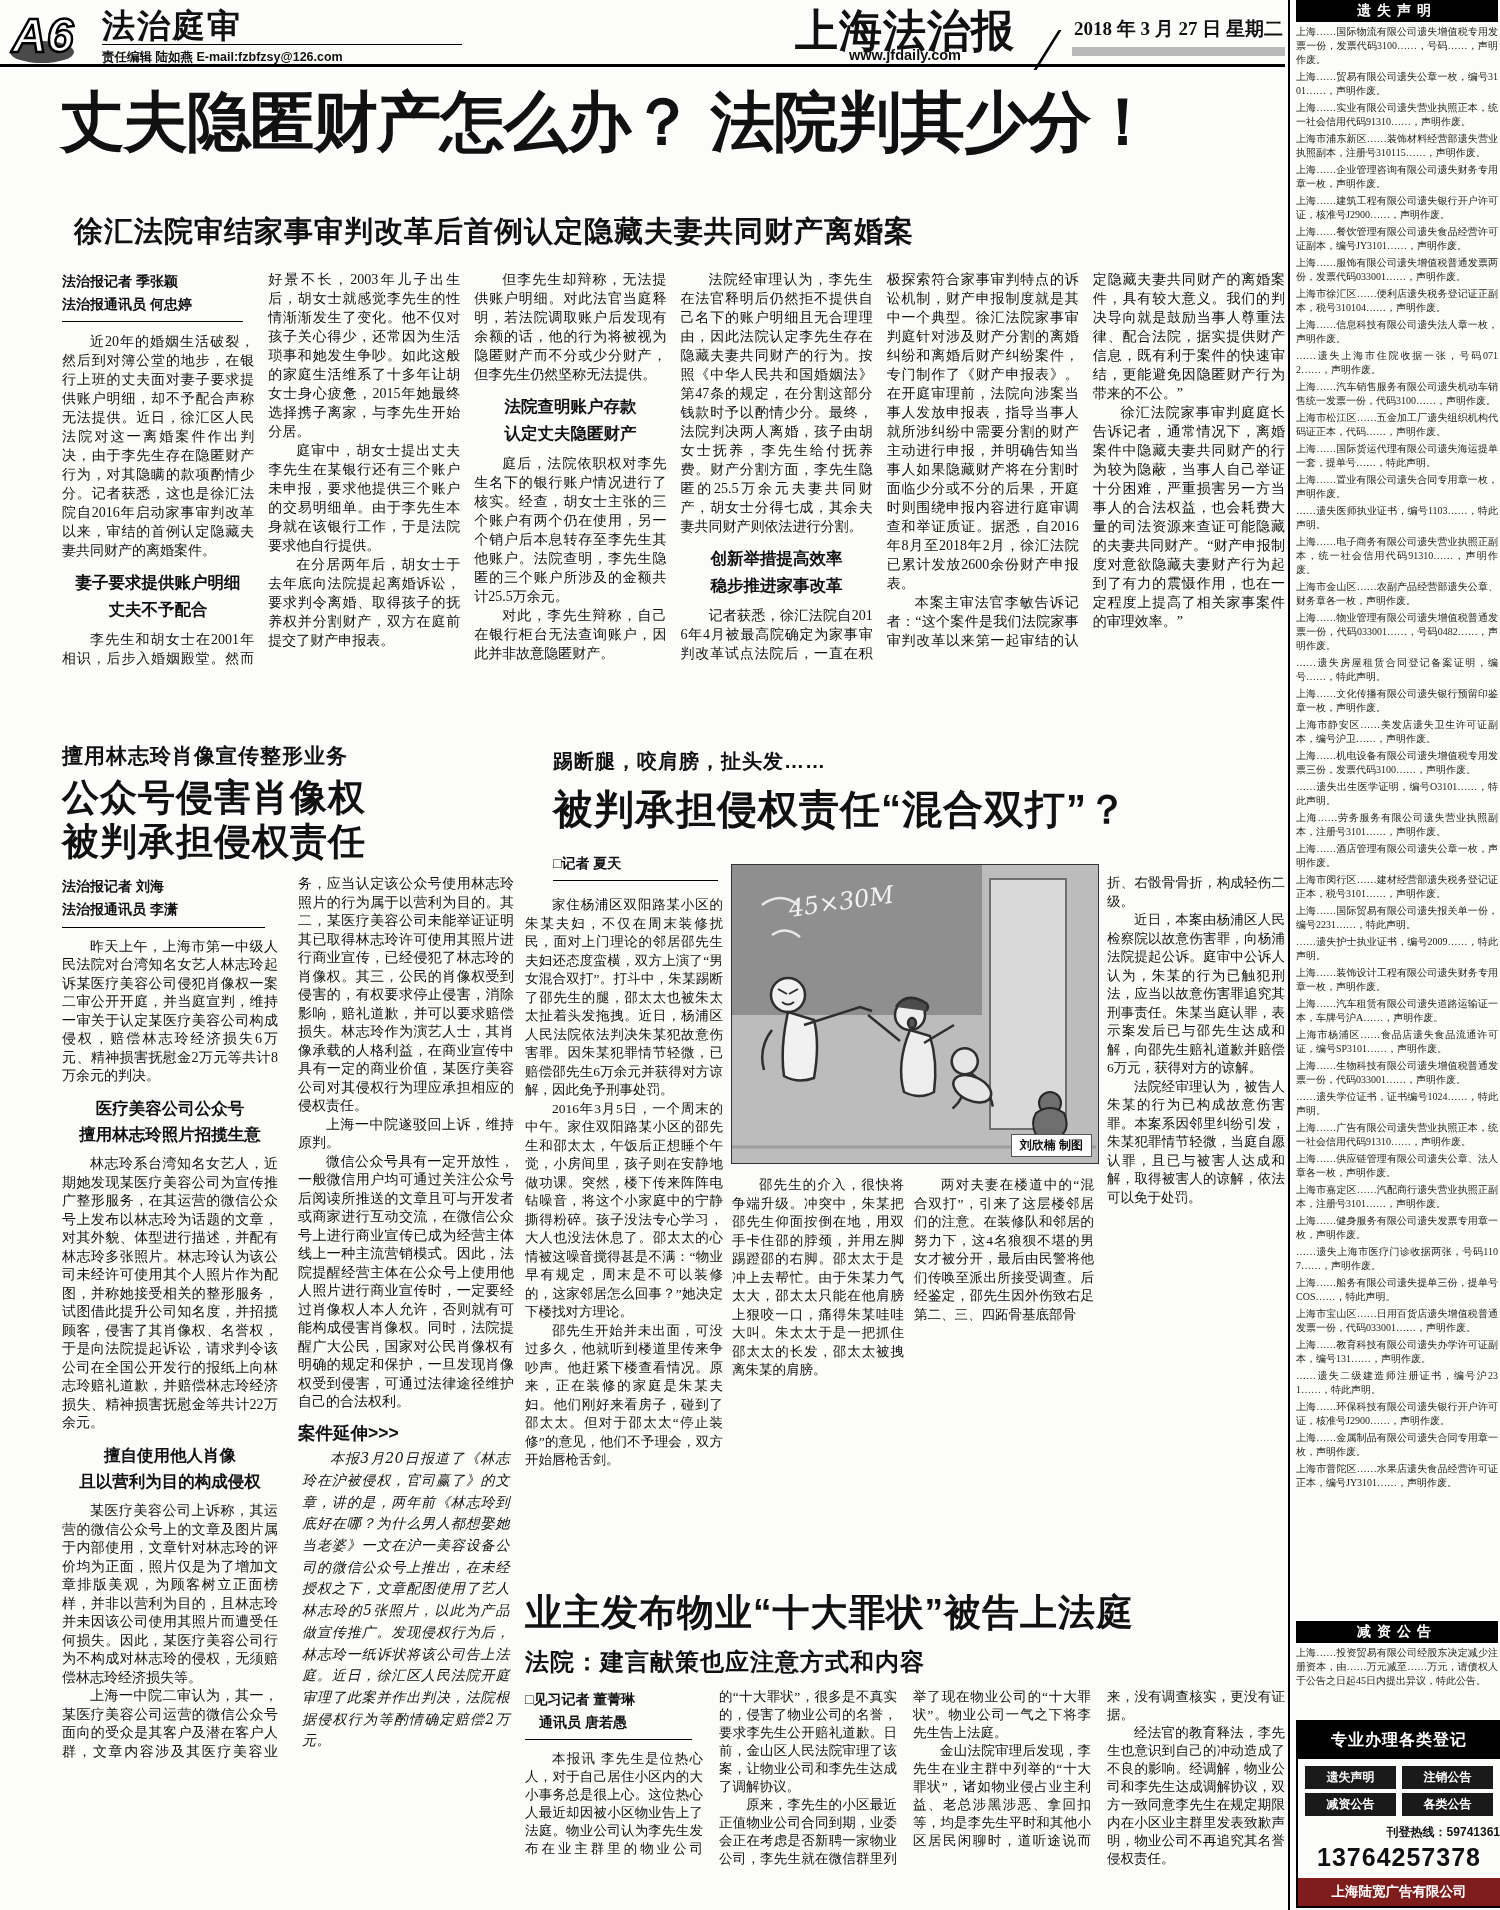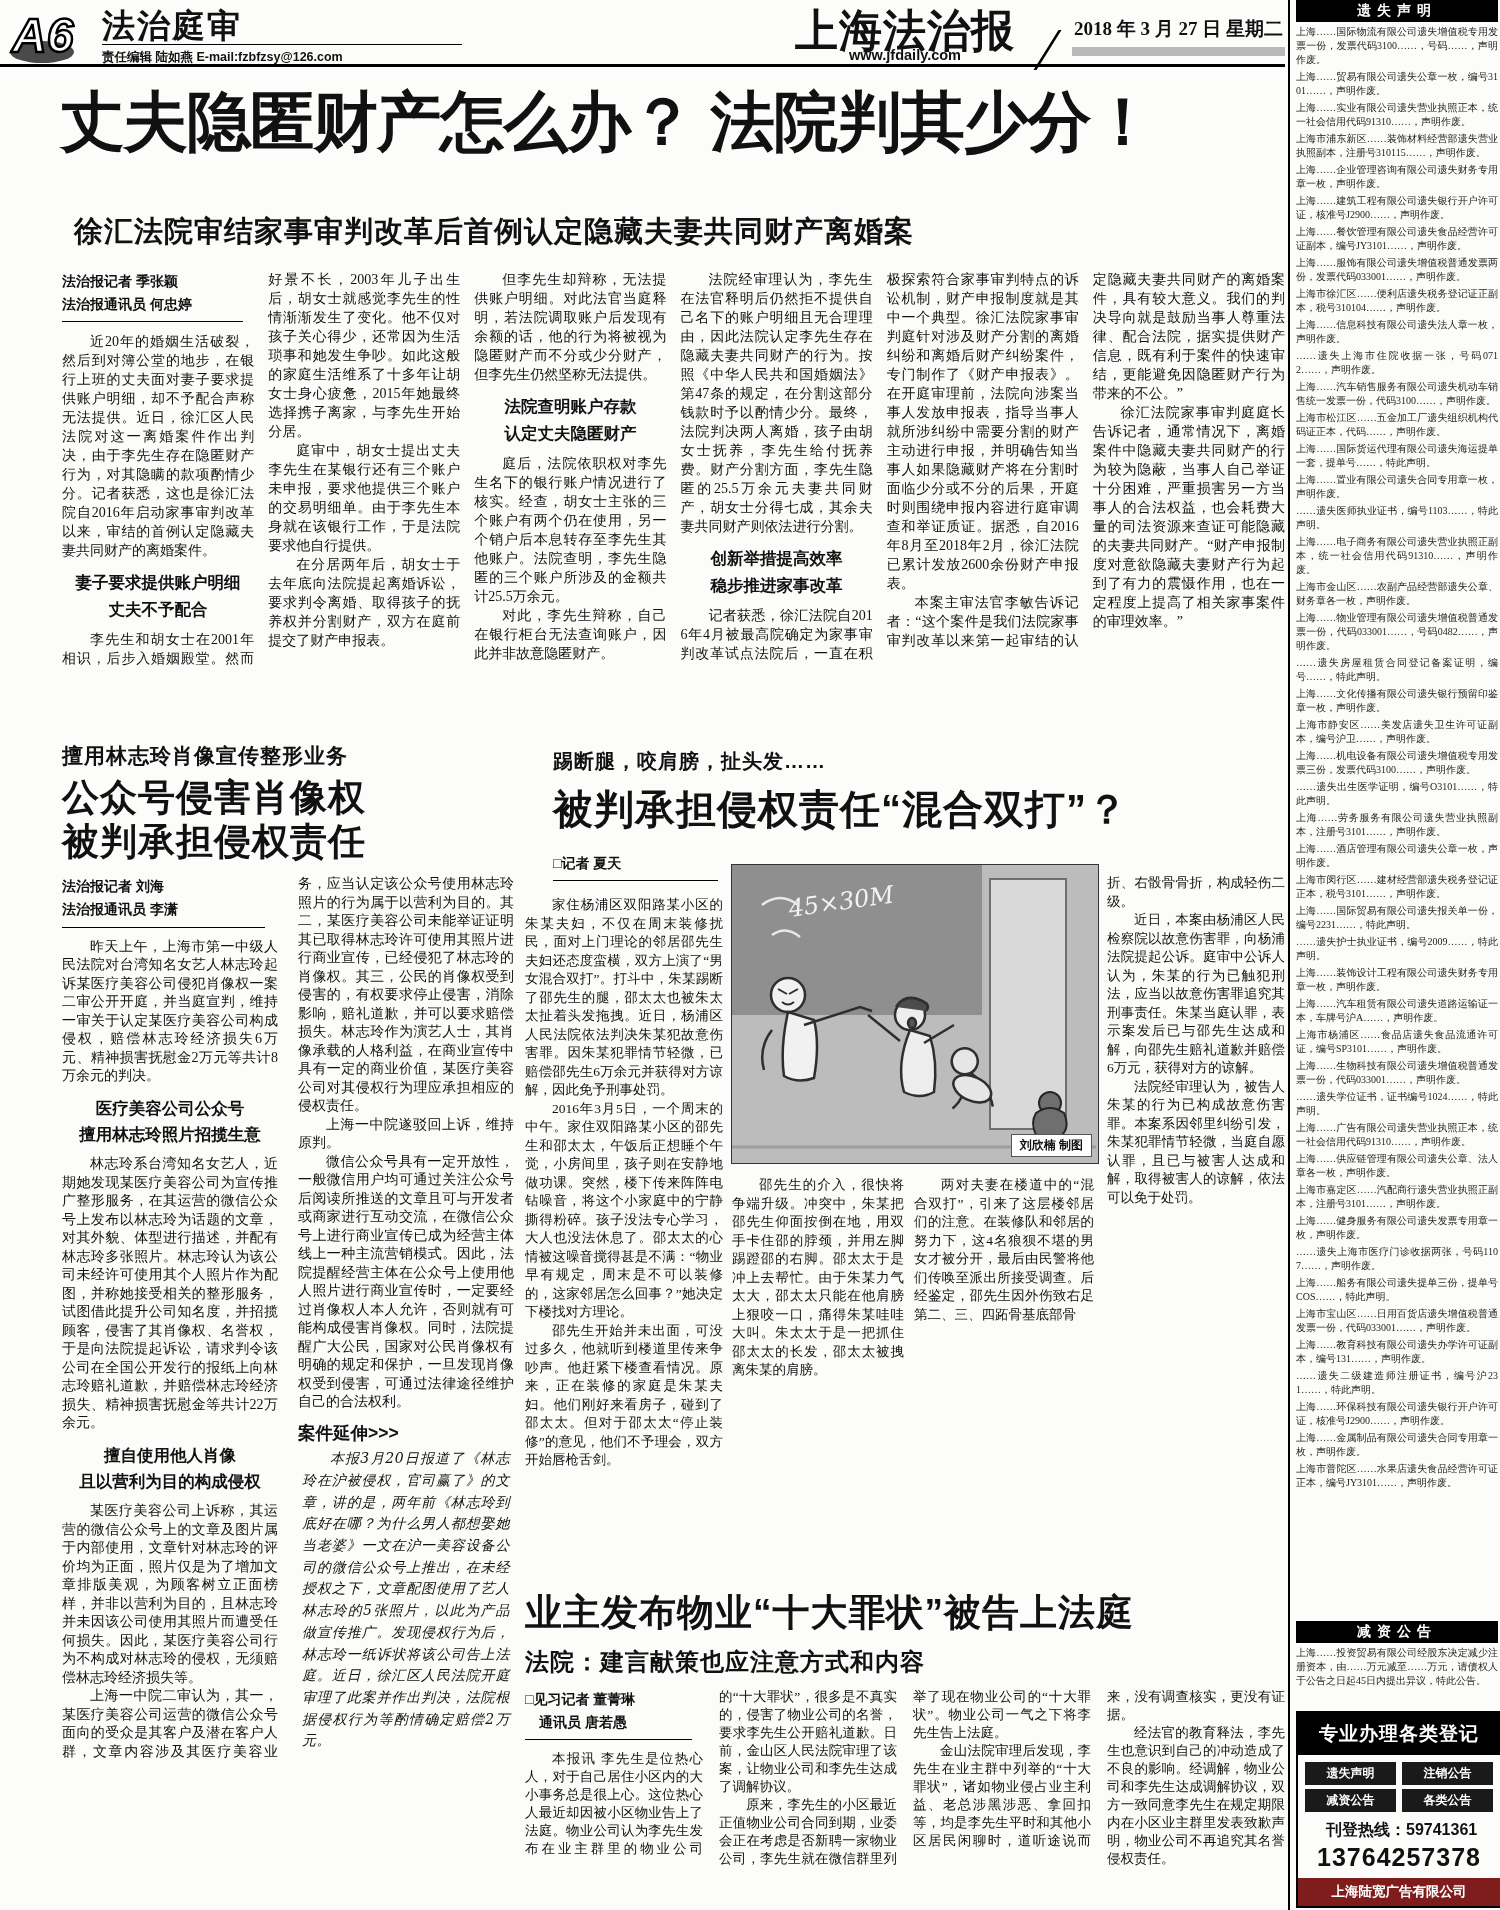--- a/index.html
+++ b/index.html
@@ -63,25 +63,25 @@
   
   #side-divider{left:1288px;top:0;width:1.5px;height:1910px;background:#000;}
   #sidebar{left:1296px;top:0;width:202px;height:1910px;}
   .sidebar-bar{background:#000;color:#fff;font-family:"Liberation Sans",sans-serif;font-weight:bold;
       font-size:14px;text-align:center;padding:2px 0;letter-spacing:6px;}
   #notices{height:1596px;overflow:hidden;margin-top:3px;}
   .notice{font-size:10px;line-height:14px;text-align:justify;word-break:break-all;margin-bottom:3px;color:#1c1c1c;}
   #jianzi-text{font-size:10px;line-height:14px;text-align:justify;word-break:break-all;margin-top:3px;color:#1c1c1c;}
   #ad{position:absolute;left:0;bottom:2px;width:202px;border:2px solid #000;}
   #ad-title{background:#000;color:#fff;font-family:"Liberation Sans",sans-serif;font-weight:900;
-      font-size:19px;text-align:center;padding:8px 0;letter-spacing:1px;}
+      font-size:16px;text-align:center;padding:8px 0;letter-spacing:1px;}
   #ad-items{display:flex;flex-wrap:wrap;padding:5px 4px 2px;}
   .ad-chip{background:#1a1a1a;color:#fff;font-family:"Liberation Sans",sans-serif;font-size:12px;
       font-weight:bold;padding:3px 6px;margin:2px 3px;flex:1 1 40%;text-align:center;}
-  #ad-hotline{font-family:"Liberation Sans",sans-serif;font-weight:bold;font-size:16px;text-align:left;padding:4px 0 0;margin-left:28px;}
+  #ad-hotline{font-family:"Liberation Sans",sans-serif;font-weight:bold;font-size:12px;text-align:right;padding:4px 0 0;margin-left:28px;}
   #ad-phone2{font-family:"Liberation Sans",sans-serif;font-weight:900;font-size:25px;text-align:center;letter-spacing:1px;padding:2px 0 6px;}
   #ad-company{background:#7f1d1d;color:#fff;font-family:"Liberation Sans",sans-serif;font-weight:bold;
       font-size:13.5px;text-align:center;padding:5px 0;}
 </style>
 </head>
 <body>
 
 <div class="abs" style="left:0;top:0;width:1285px;height:70px;">
   <svg class="abs" style="left:6px;top:6px;" width="88" height="58" viewBox="0 0 88 58">
     <ellipse cx="36" cy="46" rx="32" ry="11" fill="#4a4a4a"></ellipse>

